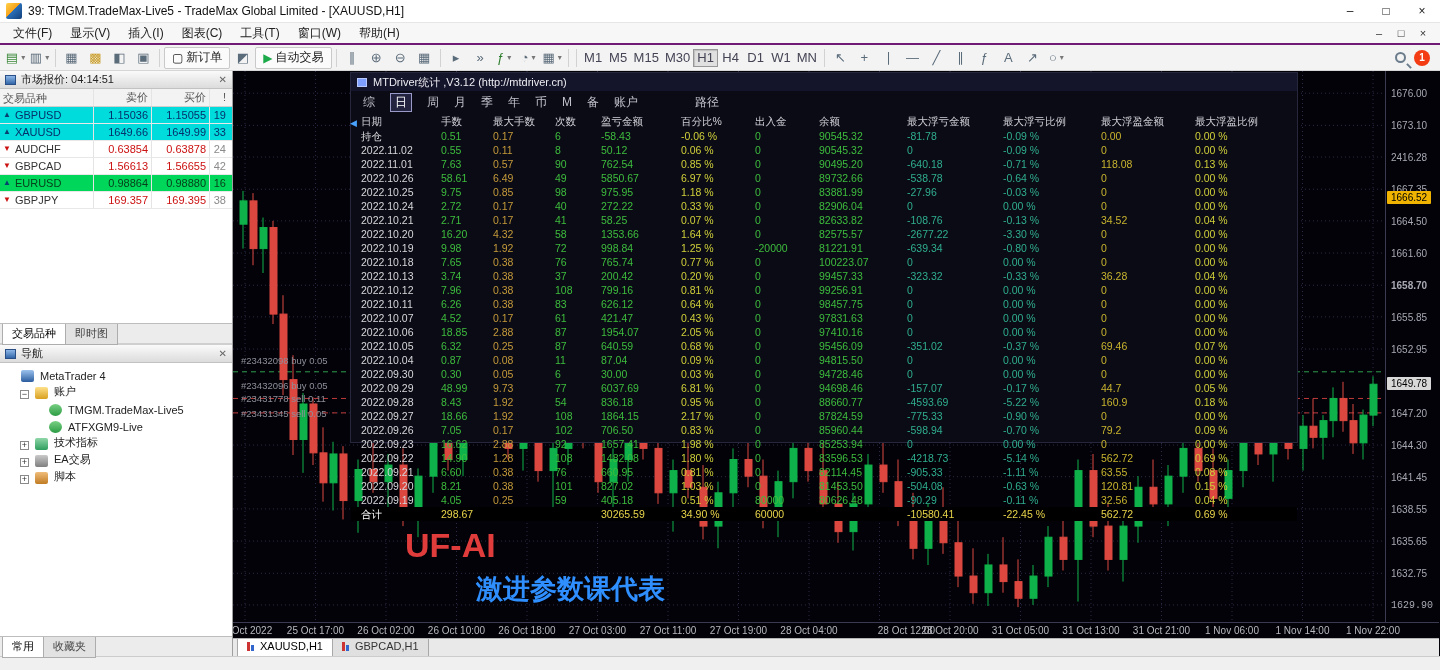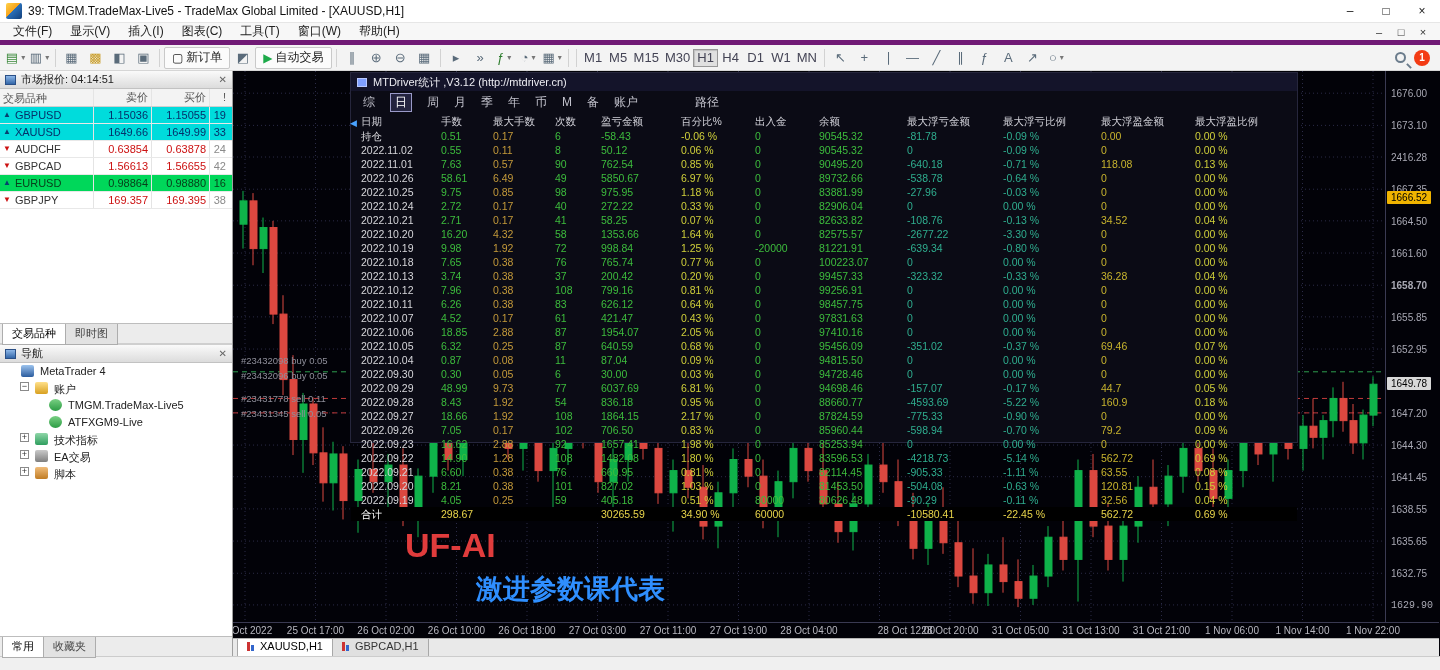--- a/index.html
+++ b/index.html
@@ -6,21 +6,21 @@
   *{box-sizing:border-box;}
   #app{position:relative;width:1440px;height:670px;background:#f0f0f0;
        font-family:"Liberation Sans",sans-serif;overflow:hidden;user-select:none;}
 
   
   .titlebar{height:23px;background:#ffffff;display:flex;align-items:center;padding-left:6px;border-bottom:1px solid #e6e6e6;}
   .app-icon{width:16px;height:16px;border-radius:2px;background:linear-gradient(135deg,#ffd24a 0%,#f7a31b 45%,#2a6fb8 46%,#123f7a 100%);margin-right:6px;}
   .title-text{font-size:12px;color:#111;white-space:nowrap;}
   .win-btns{margin-left:auto;display:flex;height:23px;}
   .win-btn{width:36px;height:23px;display:flex;align-items:center;justify-content:center;font-size:12px;color:#222;}
-  .menubar{height:22px;background:#f7f7f7;display:flex;align-items:center;font-size:12px;color:#222;border-bottom:5px solid #701a75;padding-left:4px;}
+  .menubar{height:22px;background:#f7f7f7;display:flex;align-items:center;font-size:12px;color:#222;border-bottom:2px solid #701a75;padding-left:4px;}
   .menu-item{padding:2px 9px;}
   .mdi-btns{margin-left:auto;display:flex;margin-right:6px;}
   .mdi-btn{width:22px;height:18px;display:flex;align-items:center;justify-content:center;font-size:11px;color:#333;border:1px solid transparent;}
 
   
   .toolbar{height:26px;background:#f3f3f3;border-bottom:1px solid #d6d6d6;display:flex;align-items:center;padding:0 4px;gap:1px;}
   .tb-btn{height:22px;min-width:23px;display:flex;align-items:center;justify-content:center;font-size:13px;color:#5a6b7a;border:1px solid transparent;border-radius:2px;gap:3px;}
   .tb-btn.labeled{padding:0 7px;font-size:12px;color:#222;background:#fbfbfb;border:1px solid #c9c9c9;}
   .tb-btn .drop{font-size:8px;color:#777;}
   .tb-sep{width:1px;height:18px;background:#d2d2d2;margin:0 3px;}
@@ -52,21 +52,21 @@
   .style-down{background:#fff;color:#333;}
   .style-down .c-bid,.style-down .c-ask{color:#cc1111;}
   .style-down .c-spr{color:#8a8a8a;}
   .mw-fill{flex:1;background:#fff;}
   .tabbar{height:20px;background:#ececec;border-top:1px solid #bdbdbd;display:flex;align-items:flex-start;padding:0 2px;flex:none;}
   .tab{font-size:11px;padding:2px 9px 3px;color:#444;border:1px solid #adadad;border-top:none;background:#e2e2e2;margin-right:-1px;}
   .tab.active{background:#fff;color:#000;}
 
   .nav{flex:1;display:flex;flex-direction:column;background:#fff;min-height:0;}
   .tree{flex:1;overflow:hidden;padding-top:2px;font-size:11px;color:#222;}
-  .tree-row{display:flex;align-items:flex-start;height:17px;gap:6px;white-space:nowrap;}
+  .tree-row{display:flex;align-items:flex-end;height:17px;gap:6px;white-space:nowrap;}
   .exp{width:9px;height:9px;border:1px solid #8a8a8a;background:#fff;font-size:9px;line-height:7px;text-align:center;color:#333;flex:none;}
   .exp-spacer{width:9px;flex:none;}
   .nico{width:13px;height:12px;border-radius:2px;flex:none;}
   .nico-terminal{background:linear-gradient(#9cc3ee,#2b5c9e);}
   .nico-accounts{background:linear-gradient(#ffe08a,#d8a020);}
   .nico-account{background:linear-gradient(#79d083,#2c9c44);border-radius:50%;}
   .nico-indicators{background:linear-gradient(#8fd6a8,#2f9e5e);}
   .nico-experts{background:linear-gradient(#c9c9c9,#7f7f7f);}
   .nico-scripts{background:linear-gradient(#f0bc7a,#c07c24);}
 
@@ -589,21 +589,21 @@
           <line x1="1120" y1="333" x2="1120" y2="382.95" stroke="#dc4840" stroke-width="1"></line>
           <rect x="1117" y="349.65" width="7" height="22.19999999999999" fill="#dc4840" stroke="#dc4840"></rect>
           <line x1="1130" y1="338.55" x2="1130" y2="388.5" stroke="#0fb24a" stroke-width="1"></line>
           <rect x="1127" y="344.09999999999997" width="7" height="27.75" fill="#0fb24a" stroke="#0fb24a"></rect>
           <line x1="1140" y1="305.25" x2="1140" y2="355.2" stroke="#0fb24a" stroke-width="1"></line>
           <rect x="1137" y="313.2420000000003" width="7" height="30.857999999999663" fill="#0fb24a" stroke="#0fb24a"></rect>
         </svg>
 
       <div>
           <div class="trade-label" style="left: 8px; top: 284px;">#23432098 buy 0.05</div>
-          <div class="trade-label" style="left: 8px; top: 299px;">#23432096 buy 0.05</div>
+          <div class="trade-label" style="left: 8px; top: 309px;">#23432096 buy 0.05</div>
           <div class="trade-label" style="left: 8px; top: 322px;">#23431778 sell 0.11</div>
           <div class="trade-label" style="left: 8px; top: 337px;">#23431345 sell 0.05</div>
         </div>
 
       <div class="wm wm-red" style="color: rgb(224, 60, 60);">UF-AI</div>
       <div class="wm wm-blue" style="color: rgb(47, 143, 255);">激进参数课代表</div>
 
       <div class="stats">
         <div class="ov-title">
           <div class="ov-title-icon"></div>

